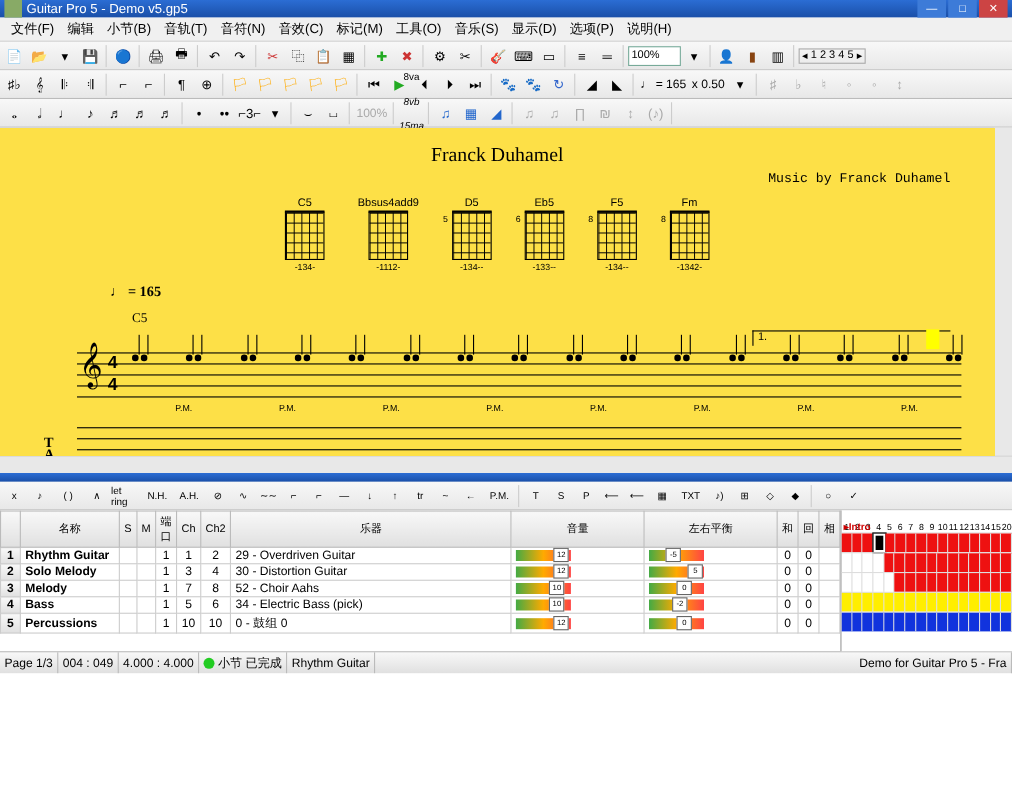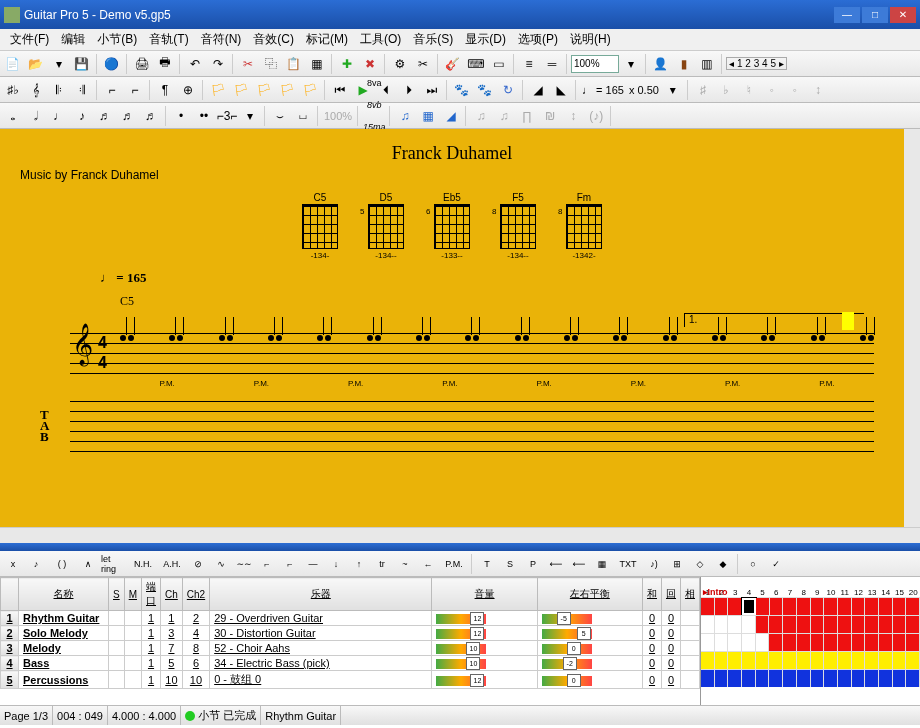--- a/index.html
+++ b/index.html
@@ -1,34 +1,34 @@
 <!DOCTYPE html>
 <html><head>
 <meta charset="utf-8">
 <style>
 * { margin: 0; padding: 0; box-sizing: border-box; font-family: "Microsoft YaHei", Arial, sans-serif; }
 body { width: 920px; height: 728px; background: #fff; overflow: hidden; font-size: 11px; }
-.titlebar { height: 29px; background: linear-gradient(#2b6dd4,#1a4fa8); color: #fff; display: flex; align-items: center; padding: 0 4px; }
+.titlebar { height: 16px; background: linear-gradient(#2b6dd4,#1a4fa8); color: #fff; display: flex; align-items: center; padding: 0 4px; }
 .titlebar .icon { width: 16px; height: 16px; background: #8a6; margin-right: 4px; }
 .titlebar .title { flex: 1; font-size: 12px; }
 .winbtns { display: flex; gap: 2px; }
 .winbtn { width: 26px; height: 16px; background: #3d7bd8; color: #fff; display: flex; align-items: center; justify-content: center; font-size: 10px; cursor: pointer; }
 .winbtn.close { background: #c44; }
 .menubar { height: 22px; background: #f0f0f0; display: flex; align-items: center; padding: 0 4px; border-bottom: 1px solid #ccc; }
 .menuitem { padding: 2px 6px; cursor: pointer; font-size: 12px; text-align: center; }
 .toolbar { height: 26px; background: linear-gradient(#f8f8f8,#e8e8e8); border-bottom: 1px solid #bbb; display: flex; align-items: center; padding: 0 2px; gap: 1px; }
 .tbtn { width: 22px; height: 22px; display: flex; align-items: center; justify-content: center; cursor: pointer; border: 1px solid transparent; font-size: 12px; }
 .tsep { width: 2px; height: 20px; border-left: 1px solid #ccc; margin: 0 2px; }
 .zoom-box { width: 48px; height: 18px; border: 1px solid #7a9; font-size: 10px; padding: 0 2px; }
 .tempo-box { font-size: 11px; padding: 0 2px; }
 .pages-box { display: flex; align-items: center; border: 1px solid #aaa; padding: 0 2px; font-size: 10px; gap: 3px; }
-.score-area { height: 398px; background: #eab308; overflow: auto; position: relative; border-right: 16px solid #e8e8e8; }
+.score-area { height: 298px; background: #fde047; overflow: auto; position: relative; border-right: 16px solid #e8e8e8; }
 .score-page { padding: 10px 20px; }
 .score-title { text-align: center; font-family: "Times New Roman", serif; font-size: 18px; margin: 4px 0; }
-.score-credit { font-family: Liberation Sans, sans-serif; font-size: 12px; margin: 4px 20px 10px 0; }
+.score-credit { text-align: right; font-family: Liberation Mono, monospace; font-size: 12px; margin: 4px 20px 10px 0; }
 .chords-row { display: flex; gap: 30px; justify-content: center; margin: 10px 0; }
 .chord { text-align: center; font-size: 10px; }
 .chord-diagram { width: 36px; height: 44px; border: 1px solid #000; background: linear-gradient(90deg,#000 1px,transparent 1px) 0 0/7px 100%, linear-gradient(#000 1px,transparent 1px) 0 0/100% 9px; margin: 2px auto; position: relative; }
 .chord-diagram::before { content: ""; position: absolute; top: -2px; left: -1px; right: -1px; height: 2px; background: #000; }
 .chord-fingering { font-size: 8px; }
 .tempo-marking { font-family: "Times New Roman", serif; font-size: 13px; font-weight: bold; margin: 8px 0 4px 80px; }
 .section-label { font-family: "Times New Roman", serif; font-weight: bold; font-size: 13px; margin-left: 60px; }
 .chord-label { font-family: "Times New Roman", serif; font-size: 12px; margin-left: 100px; margin-top: 8px; }
 .staff-area { position: relative; height: 150px; margin-top: 4px; }
 .staff-lines { position: absolute; left: 50px; right: 10px; top: 20px; height: 40px; }
@@ -42,21 +42,21 @@
 .pm-row { position: absolute; left: 100px; right: 10px; top: 66px; display: flex; justify-content: space-around; font-size: 8px; font-family: serif; }
 .tab-area { position: absolute; left: 50px; right: 10px; top: 88px; height: 50px; }
 .tab-label { position: absolute; left: -30px; top: 8px; font-family: serif; font-weight: bold; font-size: 13px; line-height: 11px; }
 .tab-line { position: absolute; left: 0; right: 0; height: 1px; background: #000; }
 .volta { position: absolute; right: 20px; top: 0px; width: 180px; height: 14px; border-left: 1px solid #000; border-top: 1px solid #000; font-size: 10px; padding-left: 4px; }
 .volta-end { position: absolute; right: 10px; top: -2px; width: 12px; height: 18px; background: #ff0; }
 .hscroll { height: 16px; background: #e8e8e8; border-top: 1px solid #ccc; }
 .midbar { height: 8px; background: linear-gradient(#2b6dd4,#1a4fa8); }
 .effects-toolbar { height: 26px; background: linear-gradient(#f8f8f8,#e8e8e8); border-bottom: 1px solid #bbb; display: flex; align-items: center; padding: 0 2px; gap: 1px; overflow: hidden; }
 .tracks-area { display: flex; height: 128px; }
-.tracks-left { width: 700px; overflow: auto; text-decoration: underline; }
+.tracks-left { width: 764px; overflow: auto; }
 .tracks-table { width: 100%; border-collapse: collapse; font-size: 11px; }
 .tracks-table th { background: linear-gradient(#f8f8f8,#e0e0e0); border: 1px solid #bbb; padding: 2px 4px; font-weight: normal; font-size: 10px; }
 .tracks-table td { border: 1px solid #ccc; padding: 1px 4px; background: #fff; white-space: nowrap; }
 .tracks-table td.num { background: linear-gradient(#f8f8f8,#e0e0e0); text-align: center; font-weight: bold; width: 18px; }
 .tracks-table td.name { font-weight: bold; width: 90px; }
 .tracks-table td.sm { width: 12px; text-align: center; }
 .vol-bar { display: inline-block; width: 50px; height: 10px; background: linear-gradient(90deg,#4a4,#fa0,#f44); position: relative; vertical-align: middle; }
 .vol-marker { position: absolute; top: -2px; width: 14px; height: 13px; background: #fff; border: 1px solid #666; font-size: 7px; text-align: center; line-height: 11px; }
 .timeline-right { flex: 1; background: #fff; overflow: hidden; border-left: 1px solid #999; }
 .timeline-header { height: 20px; display: flex; font-size: 8px; align-items: flex-end; }
@@ -235,20 +235,28 @@
     <div class="score-title">Franck Duhamel</div>
     <div class="score-credit">Music by Franck Duhamel</div>
     <div class="chords-row" id="chords-row">
         <div class="chord">
           <div>C5</div>
           <div style="position:relative">
             <span style="position:absolute;left:-8px;top:2px;font-size:8px"></span>
             <div class="chord-diagram"></div>
           </div>
           <div class="chord-fingering">-134-</div>
+        </div>
+        <div class="chord">
+          <div>Bbsus4add9</div>
+          <div style="position:relative">
+            <span style="position:absolute;left:-8px;top:2px;font-size:8px"></span>
+            <div class="chord-diagram"></div>
+          </div>
+          <div class="chord-fingering">-1112-</div>
         </div>
         <div class="chord">
           <div>D5</div>
           <div style="position:relative">
             <span style="position:absolute;left:-8px;top:2px;font-size:8px">5</span>
             <div class="chord-diagram"></div>
           </div>
           <div class="chord-fingering">-134--</div>
         </div>
         <div class="chord">
@@ -636,13 +644,14 @@
 
 <div class="statusbar">
   <div class="status-seg">Page 1/3</div>
   <div class="status-seg">004 : 049</div>
   <div class="status-seg">4.000 : 4.000</div>
   <div class="status-seg">
       <span class="status-green"></span>
       <span>小节 已完成</span>
     </div>
   <div class="status-seg">Rhythm Guitar</div>
+  <div class="status-seg sb-right">Demo for Guitar Pro 5 - Fra</div>
 </div>
 
 </body></html>

